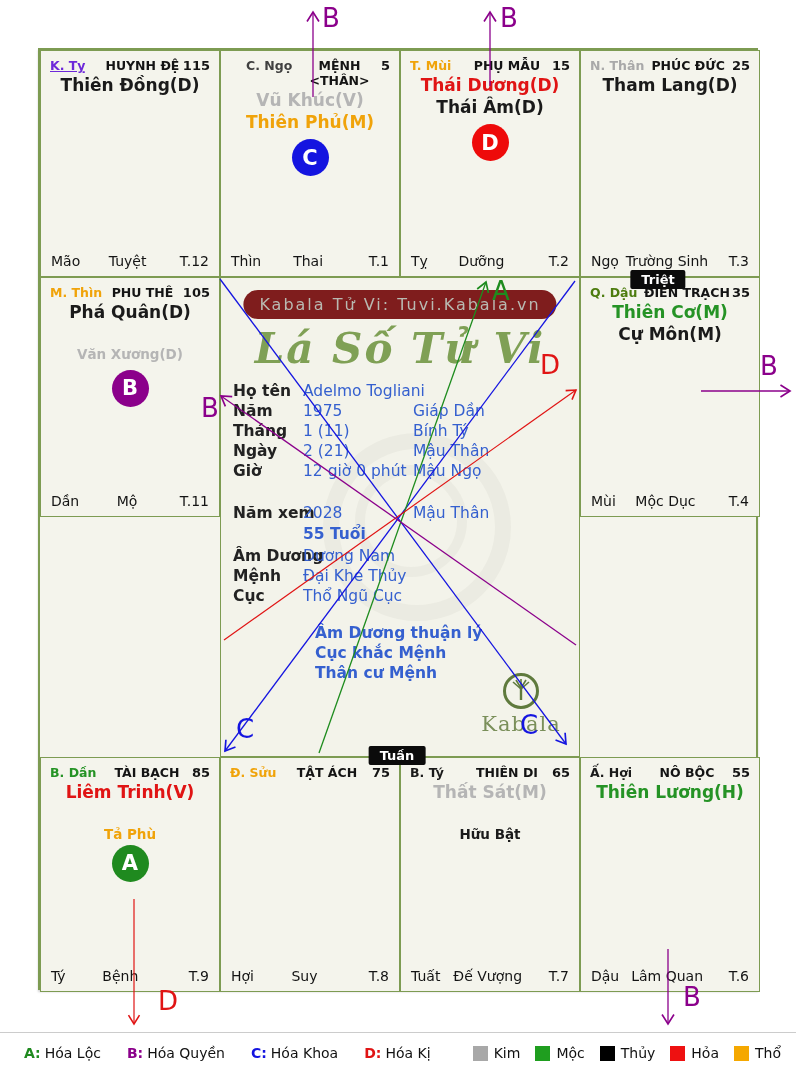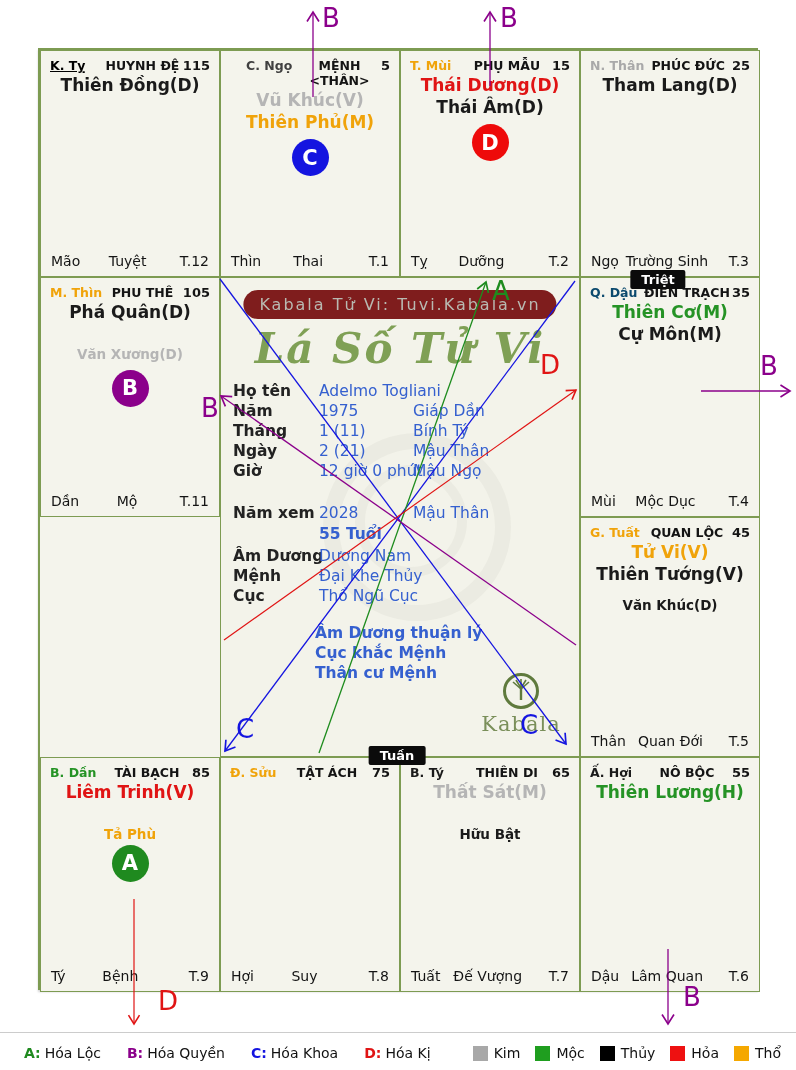--- a/index.html
+++ b/index.html
@@ -41,21 +41,21 @@
 
   
   .watermark{position:absolute;top:12px;left:50%;transform:translateX(-50%);
              background:#7f1d1d;color:#b9b9b1;border-radius:16px;padding:5px 16px;
              font-size:16px;letter-spacing:2px;white-space:nowrap;z-index:1;}
   .ctitle{position:absolute;top:46px;left:0;right:0;text-align:center;
           font-family:"DejaVu Serif","Liberation Serif",serif;font-style:italic;font-weight:bold;
           font-size:42px;color:#7fa055;letter-spacing:2px;z-index:1;}
   .crow{position:absolute;left:0;width:100%;height:20px;font-size:15.5px;z-index:1;}
   .crow .lb{position:absolute;left:12px;font-weight:600;color:#222;}
-  .crow .v1{position:absolute;left:98px;color:var(--blue);}
+  .crow .v1{position:absolute;left:82px;color:var(--blue);}
   .crow .v2{position:absolute;left:192px;color:var(--blue);}
   .crow.bold .v1{font-weight:bold;}
   .note{position:absolute;left:94px;font-size:15.5px;font-weight:bold;color:var(--blue);z-index:1;}
   .bagua{position:absolute;left:102px;top:155px;width:156px;height:156px;border-radius:50%;
          border:16px solid rgba(120,120,95,.06);z-index:0;}
   .bagua2{position:absolute;left:134px;top:187px;width:92px;height:92px;border-radius:50%;
           border:10px solid rgba(120,120,95,.06);z-index:0;}
   .logo{position:absolute;left:252px;top:394px;width:96px;text-align:center;z-index:1;}
   .logo .ring{display:block;margin:0 auto;}
   .logo .ltxt{display:block;margin-top:2px;font-family:"DejaVu Serif","Liberation Serif",serif;
@@ -81,21 +81,21 @@
 </style>
 </head>
 <body>
 
 <div class="page">
 
   <div class="board">
 
     <div class="cell c0">
       <div class="chead">
-        <span class="stem" style="color: #000000; text-decoration: underline;">K. Tỵ</span>
+        <span class="stem" style="color: #6d28d9; text-decoration: underline;">K. Tỵ</span>
         <span class="pname">HUYNH ĐỆ</span>
         <span class="pnum">115</span>
       </div>
       <div class="star" style="color: rgb(26, 26, 26);">Thiên Đồng(D)</div>
 
       <div class="cfoot">
         <span>Mão</span>
         <span>Tuyệt</span>
         <span>T.12</span>
       </div>
@@ -233,49 +233,34 @@
           <line x1="19" y1="15" x2="19" y2="7" stroke="#5f7a3d" stroke-width="1.6"></line>
           <line x1="19" y1="16" x2="24" y2="8" stroke="#5f7a3d" stroke-width="1.6"></line>
           <line x1="19" y1="17" x2="27" y2="10" stroke="#5f7a3d" stroke-width="1.6"></line>
         </svg>
         <span class="ltxt">Kabala</span>
       </div>
     </div>
 
     <div class="cell c5">
       <div class="chead">
-        <span class="stem" style="color: #0c4a6e;">Q. Dậu</span>
+        <span class="stem" style="color: #4d7c0f;">Q. Dậu</span>
         <span class="pname">ĐIỀN TRẠCH</span>
         <span class="pnum">35</span>
       </div>
       <div class="star" style="color: rgb(37, 147, 37);">Thiên Cơ(M)</div>
       <div class="star" style="color: rgb(26, 26, 26);">Cự Môn(M)</div>
       <div class="cfoot">
         <span>Mùi</span>
         <span>Mộc Dục</span>
         <span>T.4</span>
       </div>
     </div>
 
 
-    <div class="cell c7">
-      <div class="chead">
-        <span class="stem" style="color: rgb(240, 163, 10);">G. Tuất</span>
-        <span class="pname">QUAN LỘC</span>
-        <span class="pnum">45</span>
-      </div>
-      <div class="star" style="color: rgb(240, 163, 10);">Tử Vi(V)</div>
-      <div class="star" style="color: rgb(26, 26, 26);">Thiên Tướng(V)</div>
-      <div class="minor" style="margin-top: 14px; color: rgb(26, 26, 26);">Văn Khúc(D)</div>
-      <div class="cfoot">
-        <span>Thân</span>
-        <span>Quan Đới</span>
-        <span>T.5</span>
-      </div>
-    </div>
 
     <div class="cell c8">
       <div class="chead">
         <span class="stem" style="color: rgb(37, 147, 37);">B. Dần</span>
         <span class="pname">TÀI BẠCH</span>
         <span class="pnum">85</span>
       </div>
       <div class="star" style="color: rgb(224, 20, 20);">Liêm Trinh(V)</div>
       <div class="minor" style="color: rgb(240, 163, 10);">Tả Phù</div>
       <div class="badge" style="margin-top: 3px; background-color: rgb(31, 138, 31);">A</div>

